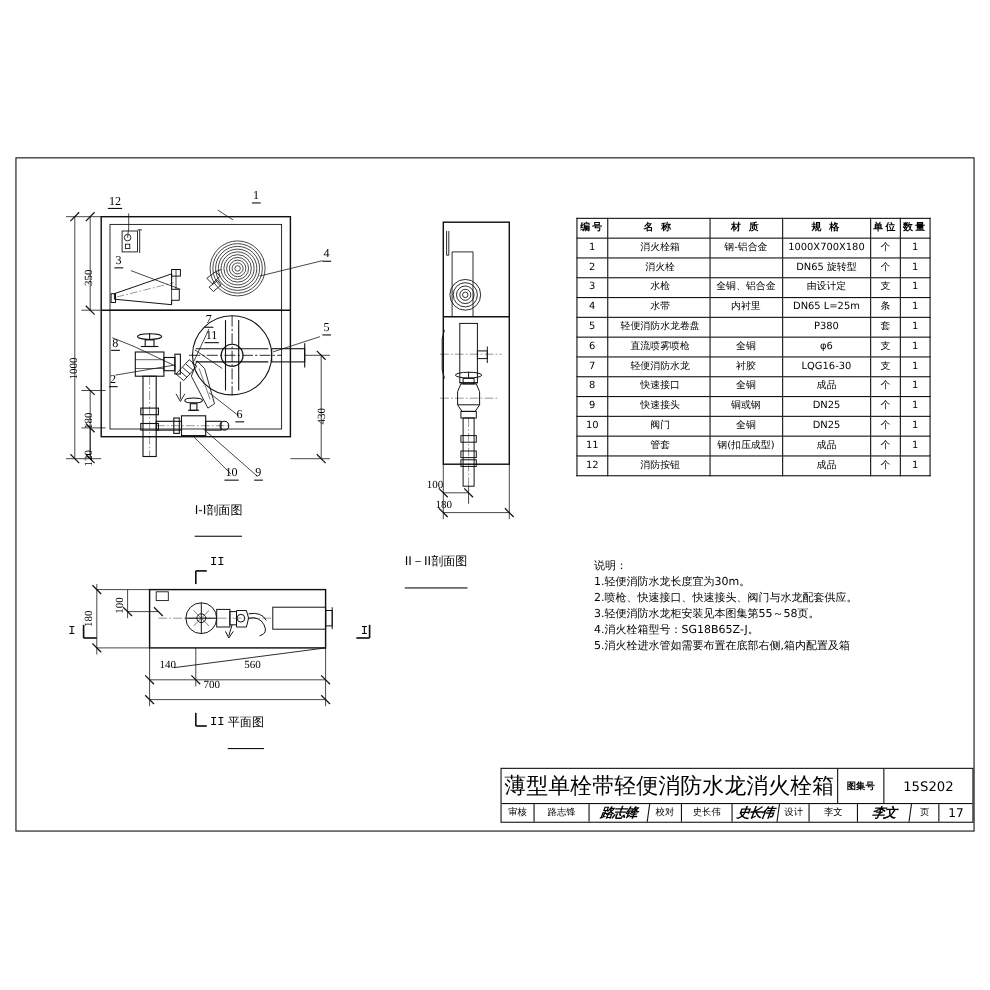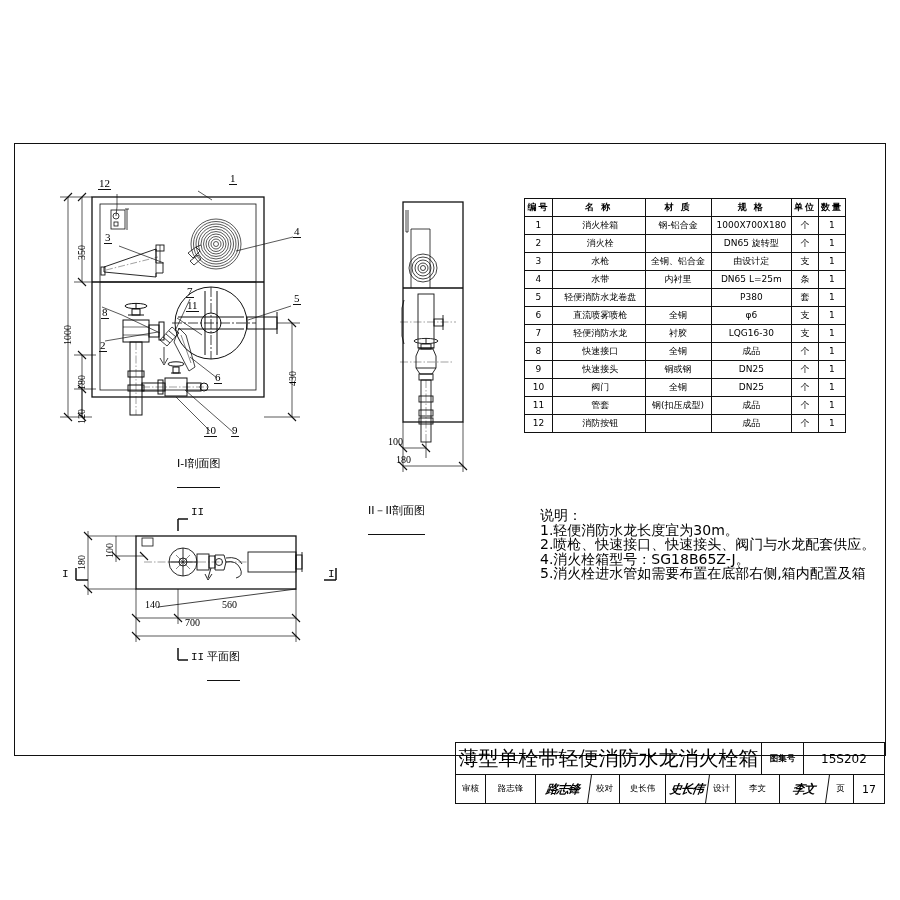--- a/index.html
+++ b/index.html
@@ -19,41 +19,41 @@
             border-collapse:collapse;font-size:9px;line-height:1;
             font-family:"DejaVu Sans","Liberation Sans",sans-serif;border-radius:15px;}
   table.mat td,table.mat th{border:0.8px solid #111;height:17px;padding:0 2px;
             text-align:center;font-weight:normal;white-space:nowrap;}
   table.mat thead td{font-weight:bold;letter-spacing:2px;}
   table.mat td.nm{text-align:center;padding-left:5px;}
   .c-no{width:24px;}.c-nm{width:104px;}.c-mt{width:72px;}
   .c-sp{width:84px;}.c-un{width:21px;}.c-qt{width:21px;}
 
   
-  .notes{position:absolute;left:540px;top:508px;width:310px;font-size:14px;
+  .notes{position:absolute;left:540px;top:508px;width:310px;font-size:10px;
          line-height:14.6px;font-family:"DejaVu Sans","Liberation Sans",sans-serif;}
   .notes div{white-space:nowrap;}
   .notes .ind{padding-left:11px;}
 
   
   .cap{position:absolute;font-size:11px;border-bottom:1.2px solid #111;
        padding-bottom:16px;font-family:"DejaVu Sans","Liberation Sans",sans-serif;
        white-space:nowrap;}
 
   
   .dim{position:absolute;font-size:10px;font-family:"Liberation Serif","DejaVu Serif",serif;
        white-space:nowrap;}
   .dim.v{transform:rotate(-90deg);transform-origin:left top;}
   .lead{position:absolute;font-size:11px;border-bottom:1px solid #111;
         padding:0 1px 0 1px;line-height:11px;font-family:"Liberation Serif",serif;}
   .mark{position:absolute;font-size:11px;font-family:Liberation Mono, monospace;}
 
   
-  .tb{position:absolute;left:455px;top:698px;width:430px;height:62px;
-      border:1.4px solid #111;box-sizing:border-box;margin-top:44px;}
+  .tb{position:absolute;left:455px;top:698px;width:430px;height:50px;
+      border:1.4px solid #111;box-sizing:border-box;}
   .tb-row1{position:absolute;left:0;top:0;right:0;height:32px;
            border-bottom:1.2px solid #111;box-sizing:border-box;}
   .tb-main{position:absolute;left:0;top:0;width:306px;height:100%;
            border-right:1.2px solid #111;box-sizing:border-box;
            display:flex;align-items:center;justify-content:center;
            font-size:20px;font-family:"DejaVu Sans","Liberation Sans",sans-serif;
            letter-spacing:0px;}
   .tb-lbl{position:absolute;left:306px;top:0;width:42px;height:100%;
           border-right:1.2px solid #111;box-sizing:border-box;
           display:flex;align-items:center;justify-content:center;
@@ -510,20 +510,21 @@
           <td class="c-un">个</td>
           <td class="c-qt">1</td>
         </tr>
       </tbody>
   </table>
 
   <div class="notes">
     <div>说明：</div>
     <div>1.轻便消防水龙长度宜为30m。</div>
     <div>2.喷枪、快速接口、快速接头、阀门与水龙配套供应。</div>
+    <div>3.轻便消防水龙柜安装见本图集第55～58页。</div>
     <div>4.消火栓箱型号：SG18B65Z-J。</div>
     <div>5.消火栓进水管如需要布置在底部右侧,箱内配置及箱</div>
   </div>
 
   <div class="tb">
     <div class="tb-row1">
       <div class="tb-main">薄型单栓带轻便消防水龙消火栓箱</div>
       <div class="tb-lbl">图集号</div>
       <div class="tb-val">15S202</div>
     </div>

